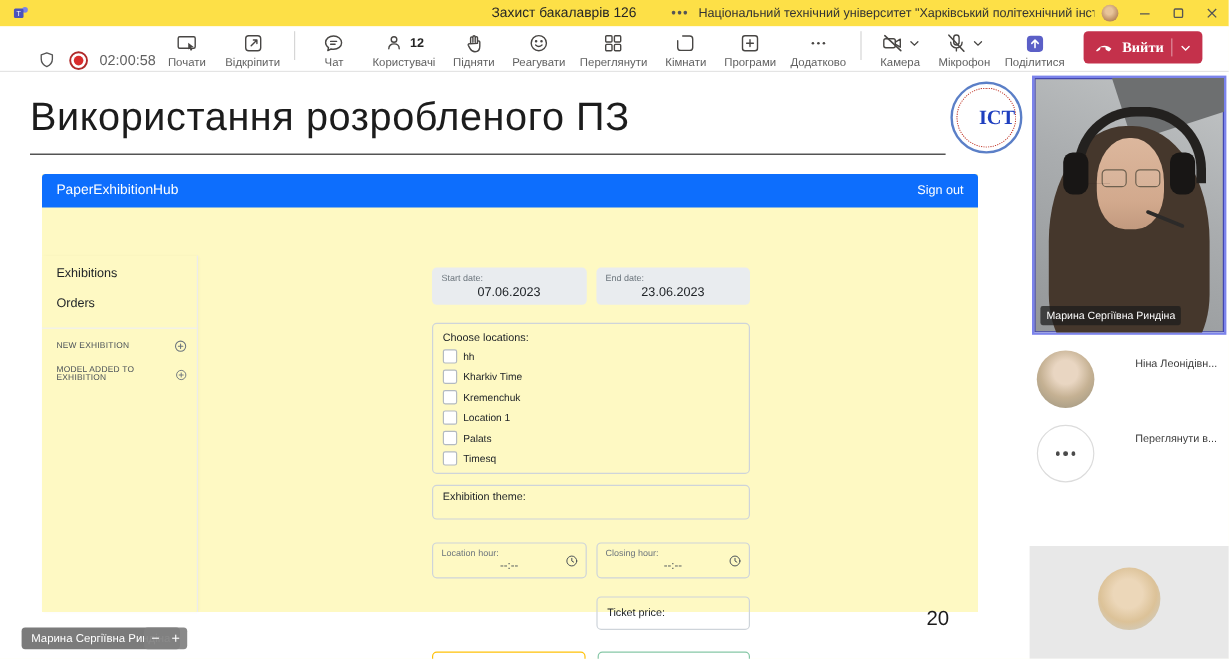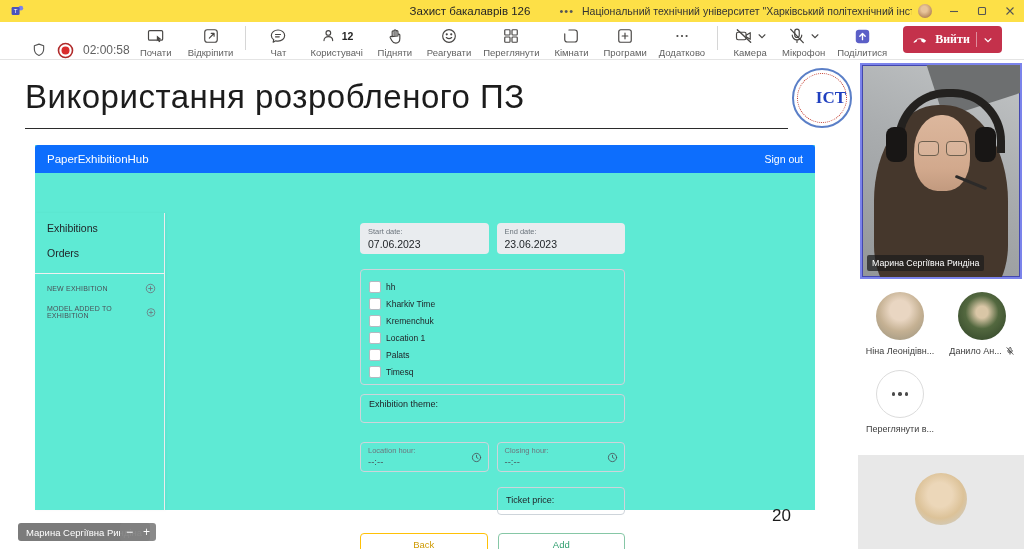--- a/index.html
+++ b/index.html
@@ -39,39 +39,39 @@
   .stage{position:absolute;top:60px;left:0;width:858px;bottom:0;background:#fff;}
   .slide-title{position:absolute;left:25px;top:18px;font-size:33px;color:#1c1c1c;
                letter-spacing:.5px;white-space:nowrap;}
   .title-rule{position:absolute;left:25px;top:68px;width:763px;border-top:1.6px solid #2b2b2b;}
   .ict-logo{position:absolute;left:792px;top:8px;width:60px;height:60px;border-radius:50%;
             border:2px solid #5b7fc7;background:#fff;display:flex;align-items:center;justify-content:center;box-sizing:border-box;}
   .ict-inner{width:48px;height:48px;border-radius:50%;border:1.6px dotted #c0392b;
              display:flex;align-items:center;justify-content:flex-end;}
   .ict-txt{font-family:"Liberation Serif",serif;font-weight:bold;font-size:17px;color:#1f3fbf;}
   
-  .app{position:absolute;left:35px;top:85px;width:780px;height:365px;background:#5eead4;}
+  .app{position:absolute;left:35px;top:85px;width:780px;height:365px;background:#fef9c3;}
   .app-header{height:28px;background:#0d6efd;border-radius:3px 3px 0 0;display:flex;
               align-items:center;justify-content:space-between;padding:0 12px;box-sizing:border-box;}
   .app-brand{color:#fff;font-size:11.5px;}
   .app-signout{color:#fff;font-size:10.5px;cursor:pointer;}
   .app-body{position:absolute;top:28px;left:0;right:0;bottom:0;display:flex;margin-top:40px;}
   .app-side{width:130px;border-right:1px solid #ececec;box-sizing:border-box;
             box-shadow:1px 0 3px rgba(0,0,0,.04);}
   .nav-item{font-size:10.5px;color:#212529;padding:9px 12px 4px 12px;cursor:pointer;}
   .side-sec{display:flex;align-items:center;justify-content:space-between;
             padding:9px 8px 2px 12px;cursor:pointer;}
   .side-sec .lab{font-size:7px;color:#495057;letter-spacing:.2px;}
   .side-split{border-top:1px solid #f0f0f0;margin-top:10px;}
   .app-main{position:relative;flex:1;}
   .form-col{position:absolute;left:195px;top:10px;width:265px;}
   .daterow{display:flex;gap:8px;}
   .datebox{flex:1;background:#e9ecef;border-radius:4px;padding:4px 8px;height:31px;box-sizing:border-box;}
   .flabel{font-size:7.5px;color:#6c757d;}
-  .fvalue{font-size:10.5px;color:#212529;margin-top:2px;}
+  .fvalue{font-size:10.5px;color:#212529;margin-top:2px;text-align:center;}
   .locbox{margin-top:15px;border:1px solid #ced4da;border-radius:4px;padding:6px 8px;box-sizing:border-box;}
   .locbox .flabel{font-size:9px;color:#212529;}
   .cbrow{display:flex;align-items:center;gap:5px;margin-top:5px;cursor:pointer;}
   .cb{width:10px;height:10px;border:1px solid #b3bac1;border-radius:2px;background:#fff;}
   .cbl{font-size:8.5px;color:#212529;}
   .themebox{margin-top:9px;border:1px solid #ced4da;border-radius:4px;height:29px;
             padding:4px 8px;box-sizing:border-box;}
   .themebox .flabel{font-size:9px;color:#212529;}
   .hourrow{display:flex;gap:8px;margin-top:19px;}
   .hourbox{flex:1;border:1px solid #ced4da;border-radius:4px;height:30px;padding:3px 7px;
@@ -112,21 +112,21 @@
   .cupL{left:24px;} .cupR{right:24px;}
   .glassL,.glassR{position:absolute;top:76px;width:19px;height:13px;border:1.5px solid #6e604f;
         border-radius:4px;background:rgba(255,255,255,.08);}
   .glassL{left:56px;} .glassR{left:84px;}
   .boom{position:absolute;left:92px;top:116px;width:34px;height:3px;background:#2c2a29;
         transform:rotate(22deg);border-radius:2px;}
   .nametag{position:absolute;left:5px;bottom:6px;background:rgba(28,28,28,.72);color:#fff;
            font-size:8.8px;padding:3px 5px;border-radius:2px;white-space:nowrap;}
   .tiles{position:absolute;left:6px;top:232px;width:154px;display:grid;
          grid-template-columns:1fr 1fr;column-gap:10px;row-gap:14px;}
-  .tile{display:flex;flex-direction:column;align-items:center;cursor:pointer;}
+  .tile{display:flex;align-items:flex-start;cursor:pointer;gap:34px;}
   .t-av{width:48px;height:48px;border-radius:50%;}
   .av1{background:radial-gradient(circle at 50% 38%,#e9d6c2 26%,#c5b193 55%,#97917e 100%);}
   .av2{background:radial-gradient(circle at 50% 42%,#d9c6a6 16%,#53683f 45%,#2c3f24 100%);}
   .av3{background:linear-gradient(180deg,#8fb0c9 0%,#b6c6cf 48%,#55703f 100%);}
   .av-more{background:#fff;border:1px solid #dcdcdc;box-sizing:border-box;display:flex;
            align-items:center;justify-content:center;}
   .morec{display:flex;gap:3px;}
   .morec i{width:3.5px;height:3.5px;border-radius:50%;background:#4a4a4a;}
   .t-name{display:flex;align-items:center;gap:3px;margin-top:6px;max-width:76px;}
   .t-name .nm{font-size:9px;color:#3c3c3c;white-space:nowrap;overflow:hidden;text-overflow:clip;}
@@ -369,20 +369,21 @@
             <div class="datebox">
               <div class="flabel">Start date:</div>
               <div class="fvalue">07.06.2023</div>
             </div>
             <div class="datebox">
               <div class="flabel">End date:</div>
               <div class="fvalue">23.06.2023</div>
             </div>
           </div>
           <div class="locbox">
+            <div class="flabel">Choose locations:</div>
             <div class="cbrow">
                 <span class="cb"></span>
                 <span class="cbl">hh</span>
               </div>
             <div class="cbrow">
                 <span class="cb"></span>
                 <span class="cbl">Kharkiv Time</span>
               </div>
             <div class="cbrow">
                 <span class="cb"></span>

